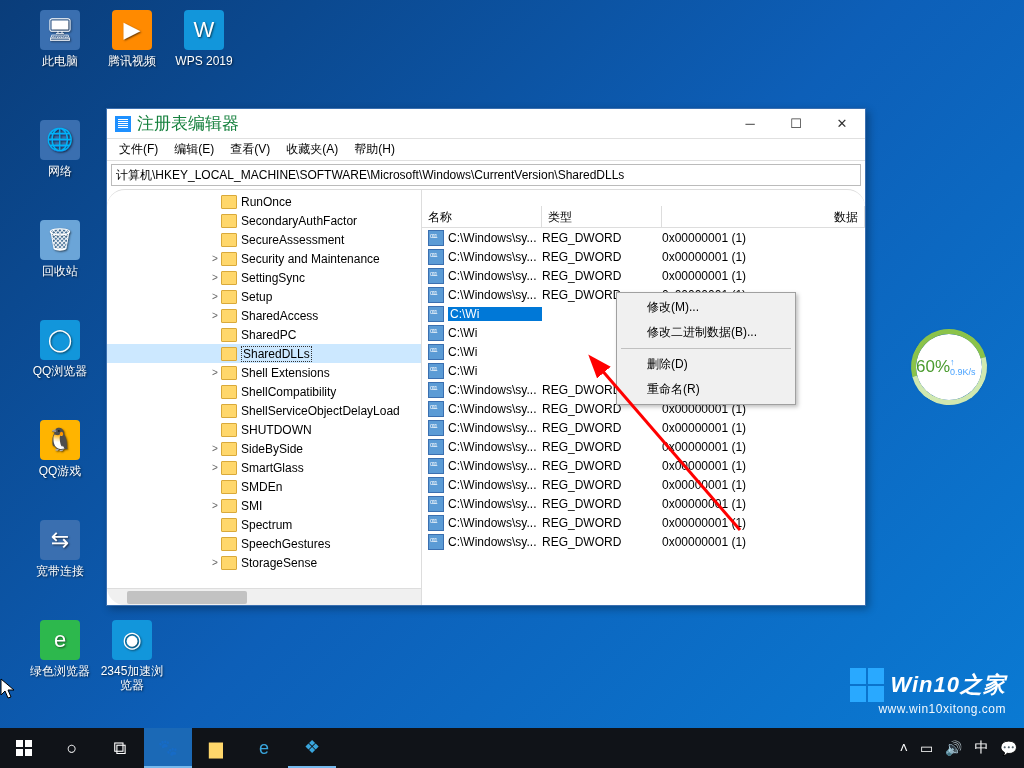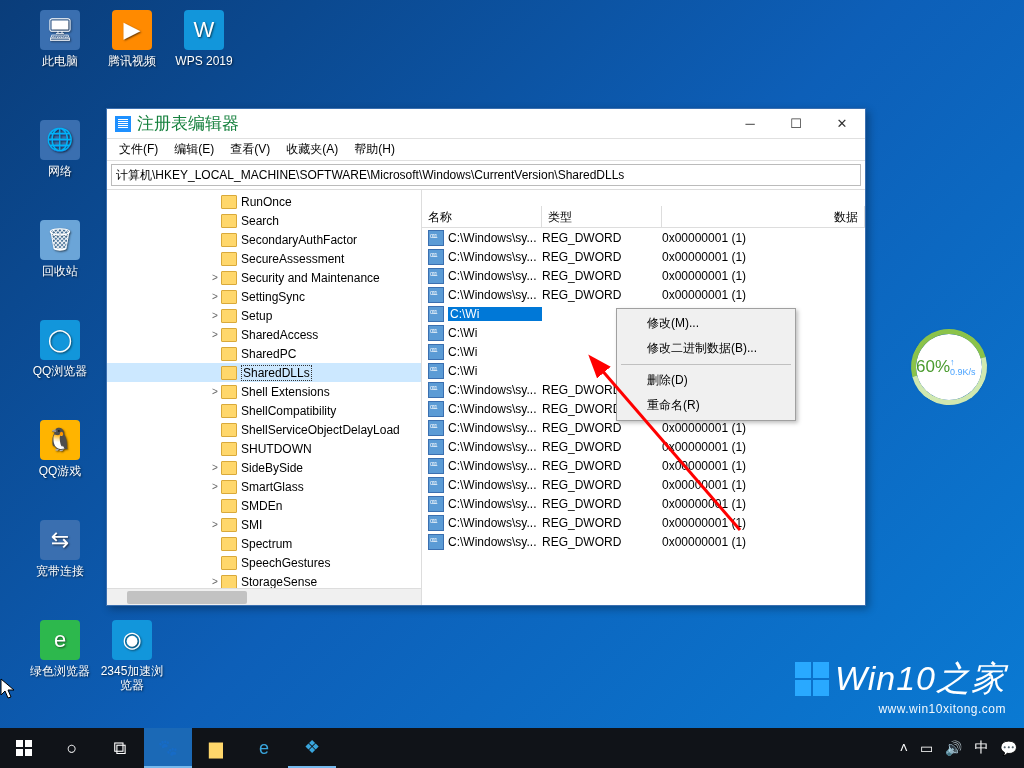--- a/index.html
+++ b/index.html
@@ -18,21 +18,21 @@
 .titlebar .ticon { width:16px; height:16px; margin:0 6px 0 8px; background:#1e90ff; position:relative; }
 .titlebar .ticon::after { content:""; position:absolute; inset:3px; background:repeating-linear-gradient(#fff,#fff 1px,#1e90ff 1px,#1e90ff 2px); }
 .titlebar .ttext { flex:1; font-size:17px; color:#15803d; }
 .winbtn { width:46px; height:30px; display:flex; align-items:center; justify-content:center; font-size:13px; color:#333; cursor:pointer; }
 
 .menubar { height:22px; display:flex; align-items:center; padding:0 4px; font-size:12px; border-bottom:1px solid #e0e0e0; }
 .menubar span { padding:2px 8px; cursor:pointer; }
 
 .addr { height:22px; border:1px solid #bbb; margin:3px 4px; padding:0 4px; font-size:12px; line-height:20px; color:#000; overflow:hidden; white-space:nowrap; }
 
-.body { flex:1; display:flex; overflow:hidden; border-top:1px solid #ddd; }
+.body { flex:1; display:flex; overflow:hidden; border-top:1px solid #ddd;border-radius:18px; }
 .tree { width:315px; border-right:1px solid #ddd; overflow:auto; font-size:12px; padding:2px 0 2px 0; position:relative; }
 .tree .sb { position:absolute; bottom:0; left:0; right:0; height:17px; background:#f0f0f0; border-top:1px solid #ddd; }
 .tree .sb .thumb { position:absolute; left:20px; top:2px; height:13px; width:120px; background:#c2c2c2; border-radius:2px; }
 .node { display:flex; align-items:center; height:19px; white-space:nowrap; cursor:pointer; }
 .node .ind { display:inline-block; }
 .node .exp { width:12px; text-align:center; color:#666; font-size:10px; display:inline-block; }
 .node .fold { width:16px; height:14px; background:#ffd76b; border:1px solid #d9a93a; border-radius:1px; margin-right:4px; display:inline-block; }
 .node.sel { background:#cce8ff; }
 .node.sel .txt { border:1px dotted #333; padding:0 1px; }
 
@@ -43,39 +43,39 @@
 .row { display:flex; height:19px; align-items:center; cursor:pointer; }
 .row .ico { width:16px; height:16px; margin:0 4px 0 6px; background:#5b9bd5; border:1px solid #3a6fb0; position:relative; flex-shrink:0; }
 .row .ico::after { content:"011"; position:absolute; font-size:6px; color:#fff; left:1px; top:2px; letter-spacing:-1px; }
 .row .c1 { width:94px; overflow:hidden; text-overflow:ellipsis; white-space:nowrap; }
 .row .c2 { width:120px; }
 .row .c3 { flex:1; }
 .row.sel { }
 .row.sel .c1 { background:#0078d7; color:#fff; padding:0 2px; }
 
 
-.ctx { position:absolute; background:#f0f0f0; border:1px solid #a0a0a0; box-shadow:2px 2px 4px rgba(0,0,0,.25); font-size:12px; padding:2px; z-index:20;margin-top:16px; }
+.ctx { position:absolute; background:#f0f0f0; border:1px solid #a0a0a0; box-shadow:2px 2px 4px rgba(0,0,0,.25); font-size:12px; padding:2px; z-index:20; }
 .ctx .mi { padding:4px 28px 4px 28px; white-space:nowrap; cursor:pointer; }
 .ctx .sep { height:1px; background:#c0c0c0; margin:3px 2px; }
 
 
 .arrow { position:absolute; z-index:30; pointer-events:none; }
 
 
 .gauge { position:absolute; right:42px; top:334px; width:66px; height:66px; border-radius:50%; background:#fff; display:flex; align-items:center; justify-content:center; box-shadow:0 0 6px rgba(0,0,0,.3); }
 .gauge::before { content:""; position:absolute; inset:-5px; border-radius:50%; border:5px solid #8bc34a; border-right-color:#d0e8b0; border-bottom-color:#d0e8b0; transform:rotate(30deg); }
 .gauge .pct { font-size:17px; color:#4a9b2e; font-weight:500; z-index:1; }
 .gauge .spd { font-size:9px; color:#4aa3ff; z-index:1; }
 
 
 .wm { position:absolute; right:18px; bottom:52px; text-align:right; color:#fff; }
 .wm .logo { display:flex; align-items:center; justify-content:flex-end; gap:6px; }
 .wm .sq { width:34px; height:34px; display:grid; grid-template:1fr 1fr/1fr 1fr; gap:2px; }
 .wm .sq div { background:#29a9ff; }
-.wm .big { font-size:34px; font-weight:400; font-style:italic; letter-spacing:1px; }
+.wm .big { font-size:22px; font-weight:700; font-style:italic; letter-spacing:1px; }
 .wm .url { font-size:12px; opacity:.95; letter-spacing:.5px; }
 
 
 .taskbar { position:absolute; bottom:0; left:0; right:0; height:40px; background:#101318; display:flex; align-items:center; }
 .tb { width:48px; height:40px; display:flex; align-items:center; justify-content:center; color:#fff; font-size:18px; cursor:pointer; }
 .tb.act { border-bottom:2px solid #76b9ed; }
 .tray { margin-left:auto; display:flex; align-items:center; color:#fff; font-size:11px; height:40px; }
 .tray .ti { padding:0 6px; cursor:pointer; font-size:14px; }
 
 .cursor { position:absolute; left:0px; top:678px; z-index:50; pointer-events:none; }
@@ -162,26 +162,20 @@
       <span>帮助(H)</span>
     </div>
   <div class="addr">计算机\HKEY_LOCAL_MACHINE\SOFTWARE\Microsoft\Windows\CurrentVersion\SharedDLLs</div>
   <div class="body">
     <div class="tree" id="tree">
       <div class="node">
           <span class="ind" style="width:102px"></span>
           <span class="exp"></span>
           <span class="fold"></span>
           <span class="txt">RunOnce</span>
-        </div>
-        <div class="node">
-          <span class="ind" style="width:102px"></span>
-          <span class="exp"></span>
-          <span class="fold"></span>
-          <span class="txt">Search</span>
         </div>
         <div class="node">
           <span class="ind" style="width:102px"></span>
           <span class="exp"></span>
           <span class="fold"></span>
           <span class="txt">SecondaryAuthFactor</span>
         </div>
         <div class="node">
           <span class="ind" style="width:102px"></span>
           <span class="exp"></span>

